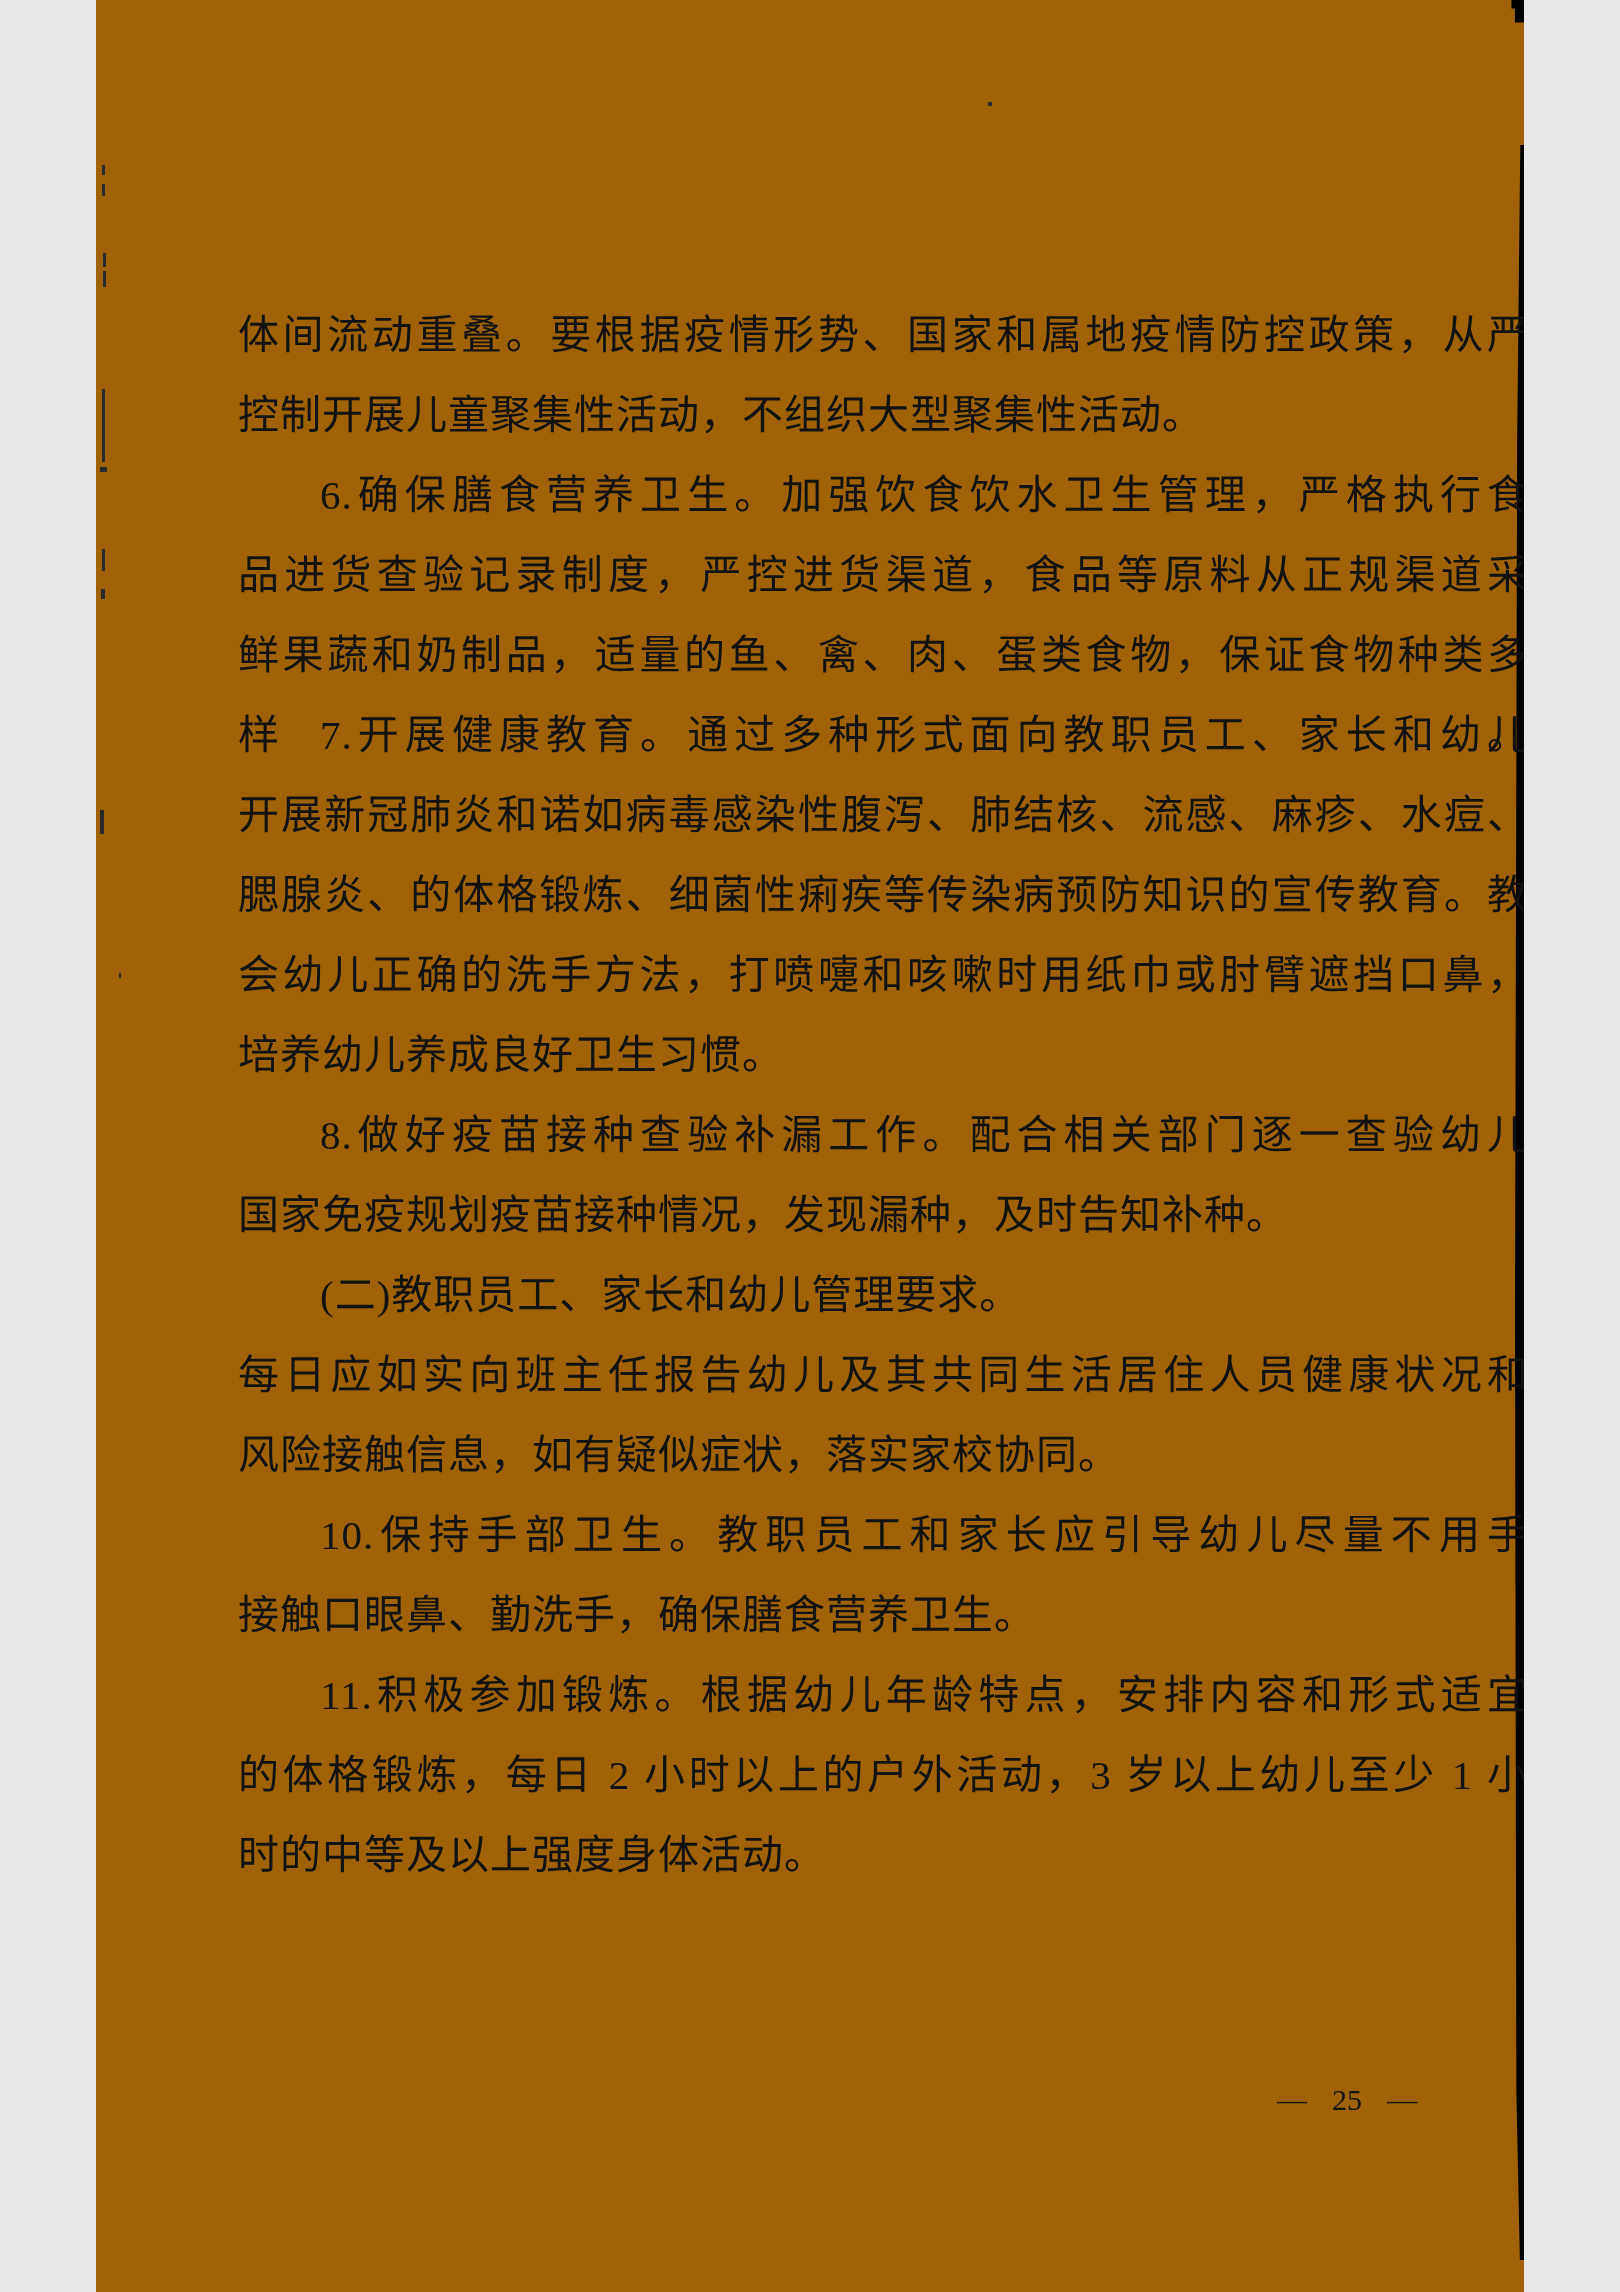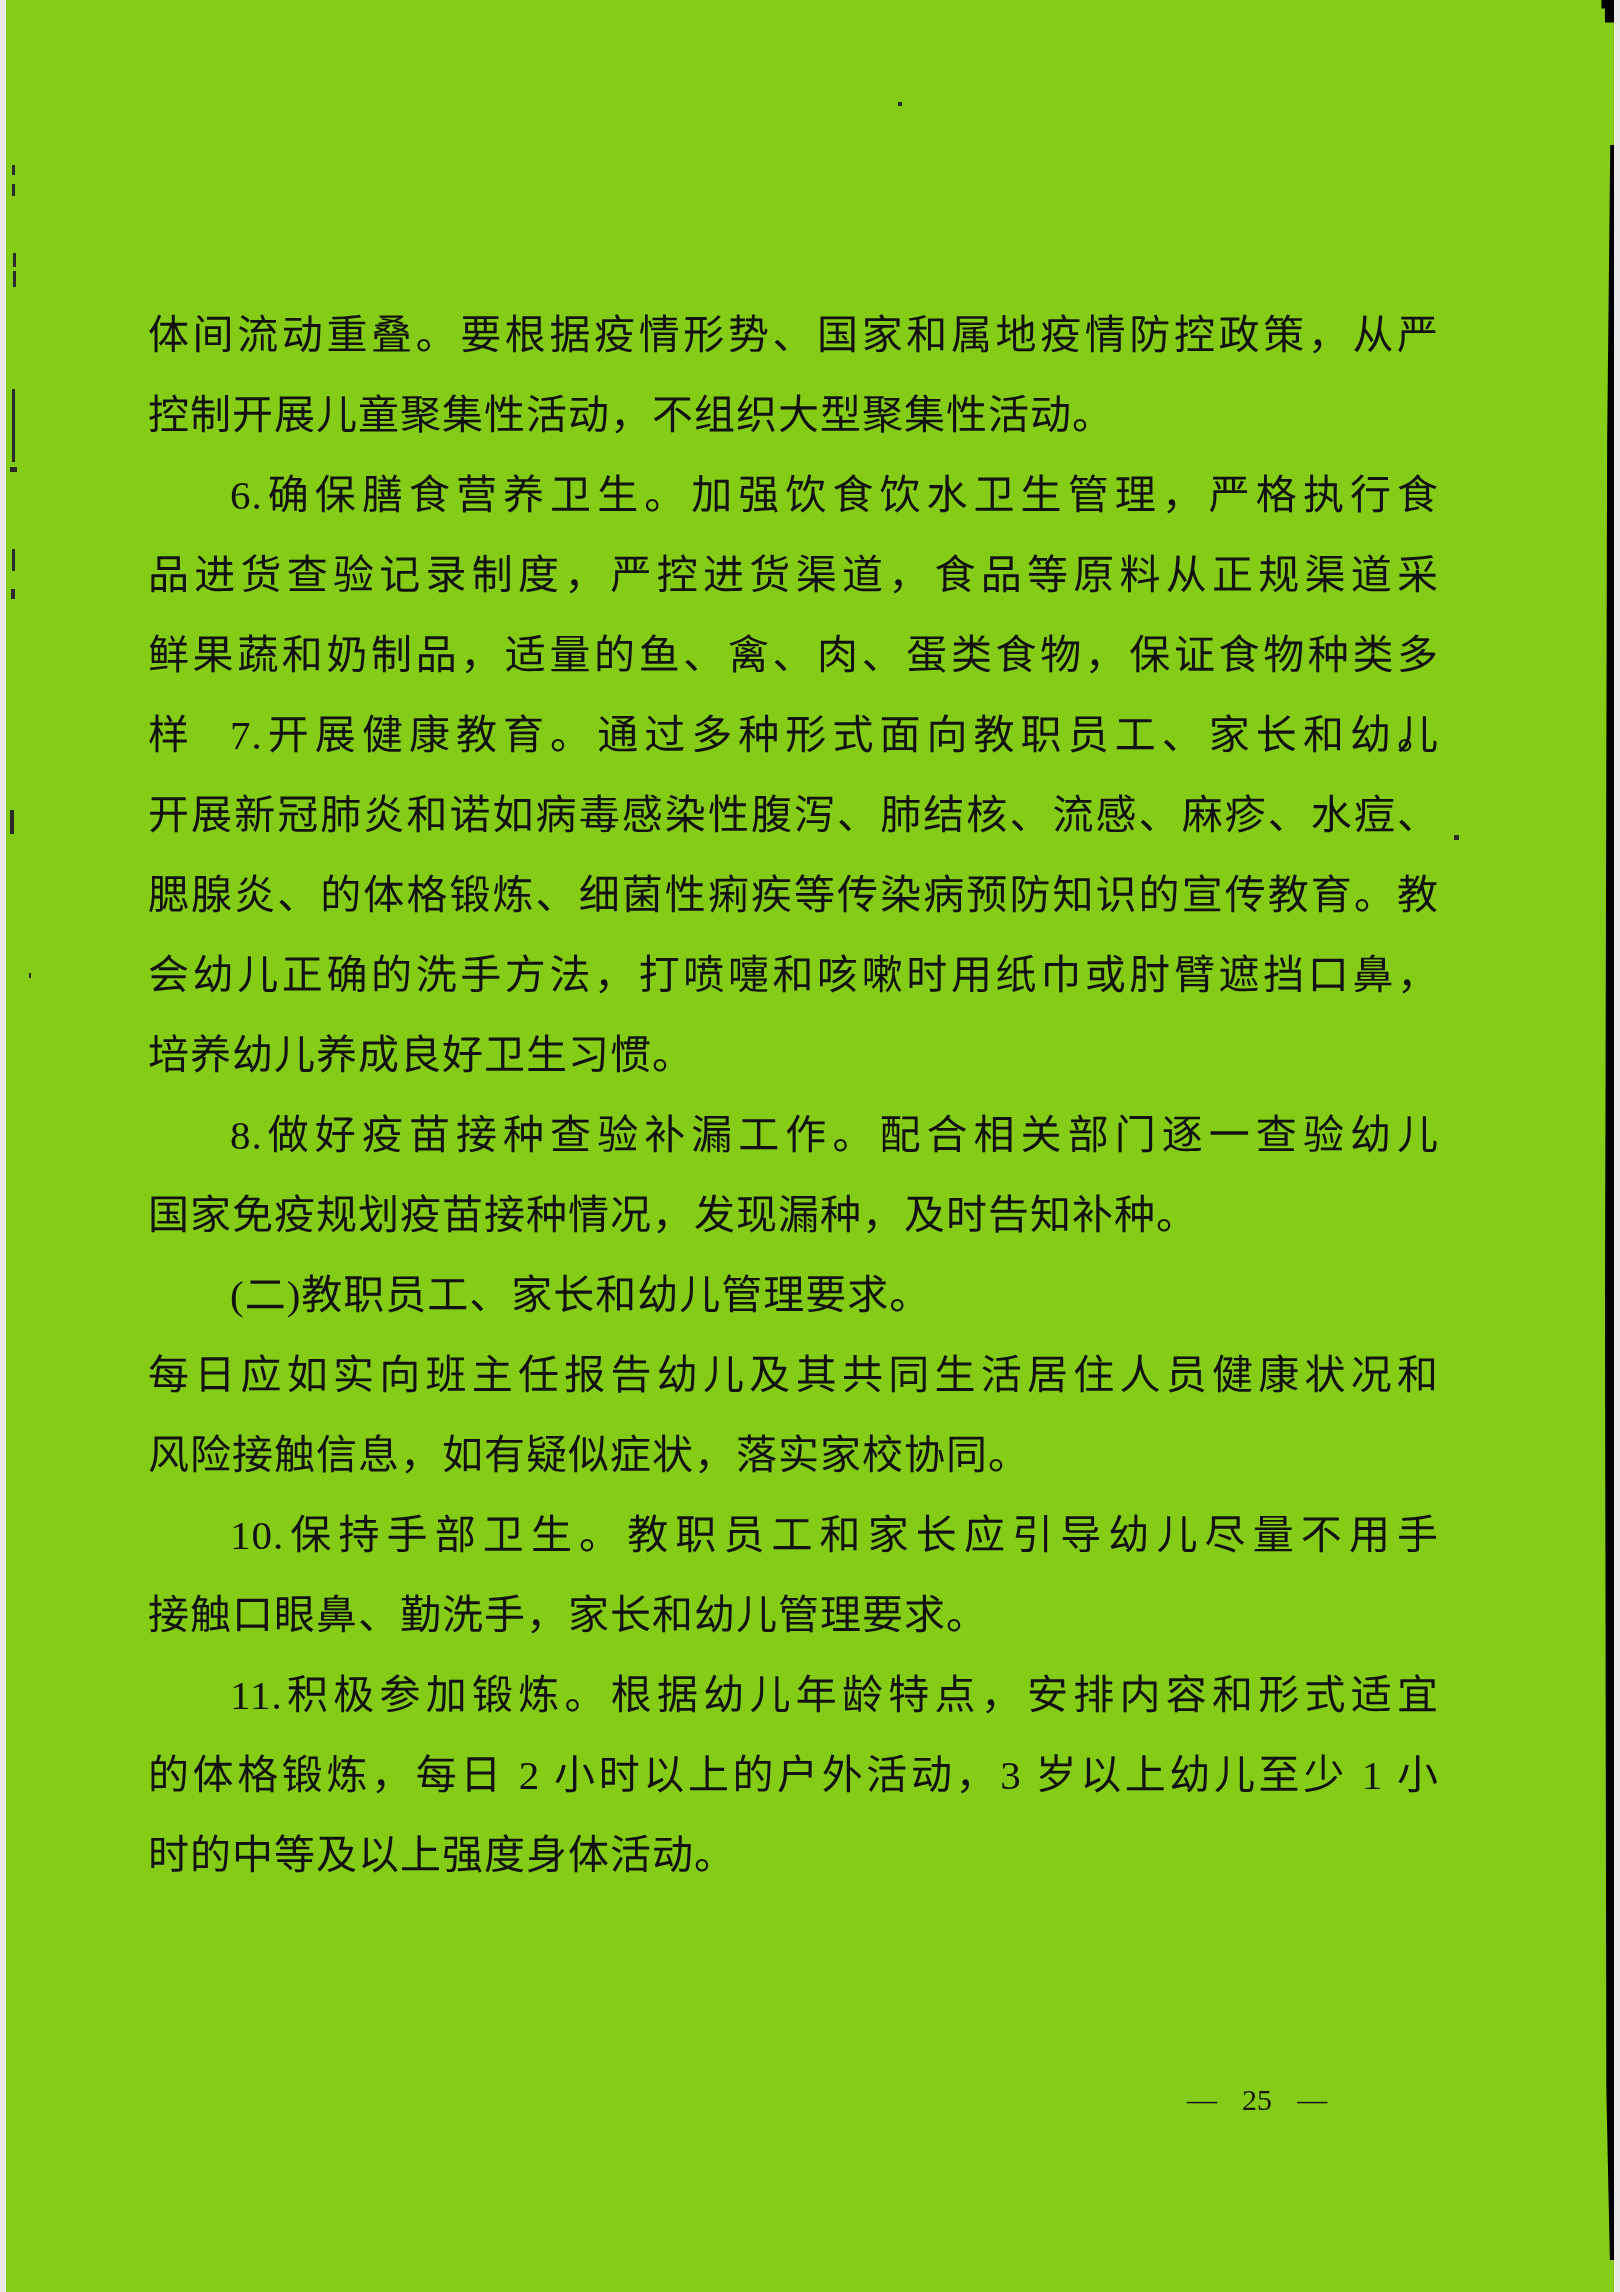--- a/index.html
+++ b/index.html
@@ -2,24 +2,24 @@
 <html lang="zh-CN"><head>
 <meta charset="utf-8">
 <style>
   html, body {
     margin: 0;
     padding: 0;
     background: #e8e8e8;
   }
   .page {
     position: relative;
-    width: 1608px;
+    width: 1428px;
     height: 2293px;
     margin: 0 auto;
-    background: #84cc16;
+    background: #a16207;
     overflow: hidden;
     font-family: "Liberation Serif", "DejaVu Serif", serif;
     color: #121212;
   }
   
   .content {
     position: absolute;
     left: 142px;
     top: 295px;
     width: 1291px;
@@ -112,21 +112,21 @@
     <p class="line full">开展新冠肺炎和诺如病毒感染性腹泻、肺结核、流感、麻疹、水痘、</p>
     <p class="line full">腮腺炎、的体格锻炼、细菌性痢疾等传染病预防知识的宣传教育。教</p>
     <p class="line full">会幼儿正确的洗手方法，打喷嚏和咳嗽时用纸巾或肘臂遮挡口鼻，</p>
     <p class="line">培养幼儿养成良好卫生习惯。</p>
     <p class="line full indent">8.做好疫苗接种查验补漏工作。配合相关部门逐一查验幼儿</p>
     <p class="line">国家免疫规划疫苗接种情况，发现漏种，及时告知补种。</p>
     <p class="line indent bold">(二)教职员工、家长和幼儿管理要求。</p>
     <p class="line full">每日应如实向班主任报告幼儿及其共同生活居住人员健康状况和</p>
     <p class="line">风险接触信息，如有疑似症状，落实家校协同。</p>
     <p class="line full indent">10.保持手部卫生。教职员工和家长应引导幼儿尽量不用手</p>
-    <p class="line">接触口眼鼻、勤洗手，家长和幼儿管理要求。</p>
+    <p class="line">接触口眼鼻、勤洗手，确保膳食营养卫生。</p>
     <p class="line full indent">11.积极参加锻炼。根据幼儿年龄特点，安排内容和形式适宜</p>
     <p class="line full">的体格锻炼，每日 2 小时以上的户外活动，3 岁以上幼儿至少 1 小</p>
     <p class="line">时的中等及以上强度身体活动。</p>
   </main>
 
   <div class="footer">— 25 —</div>
 
 </div>
 
 

